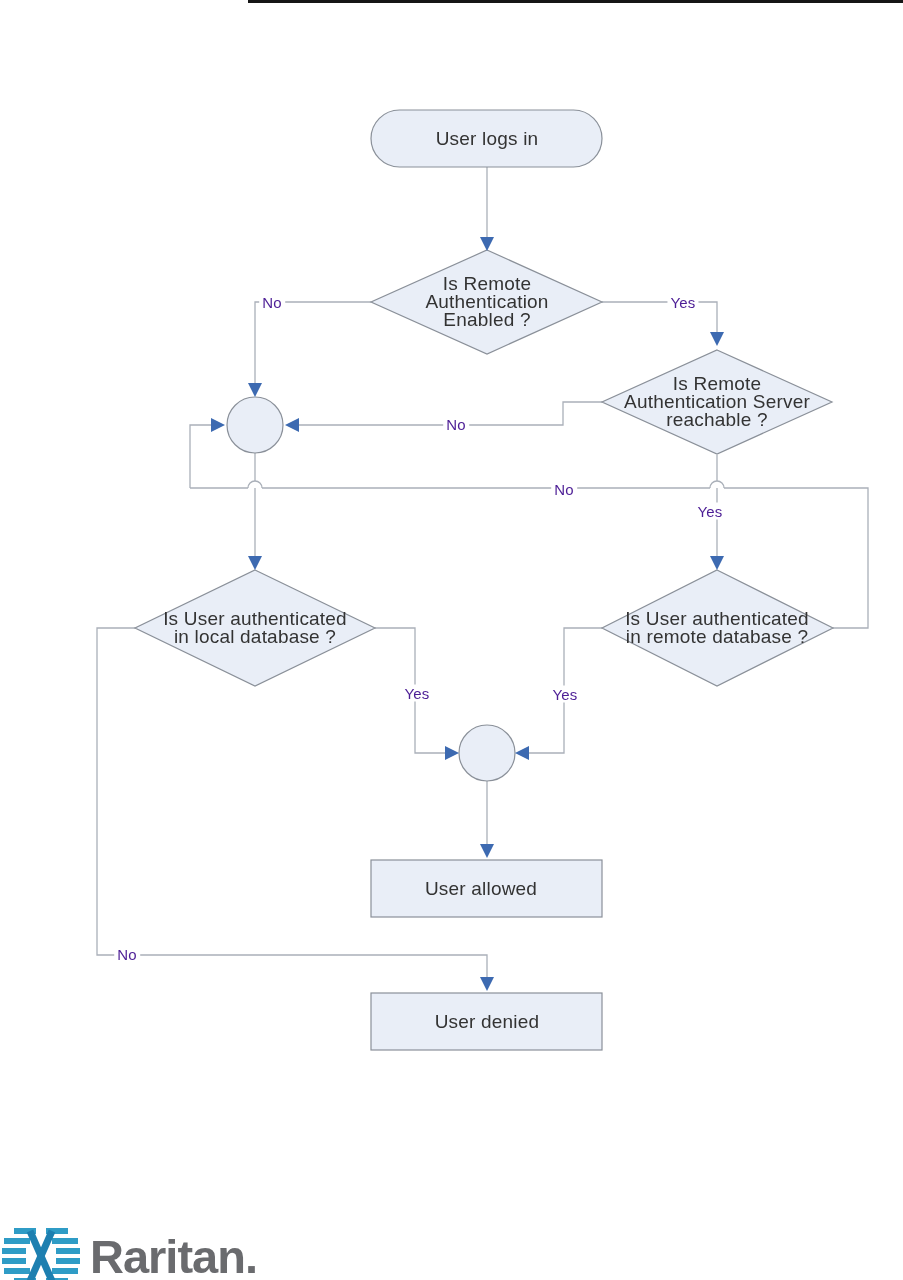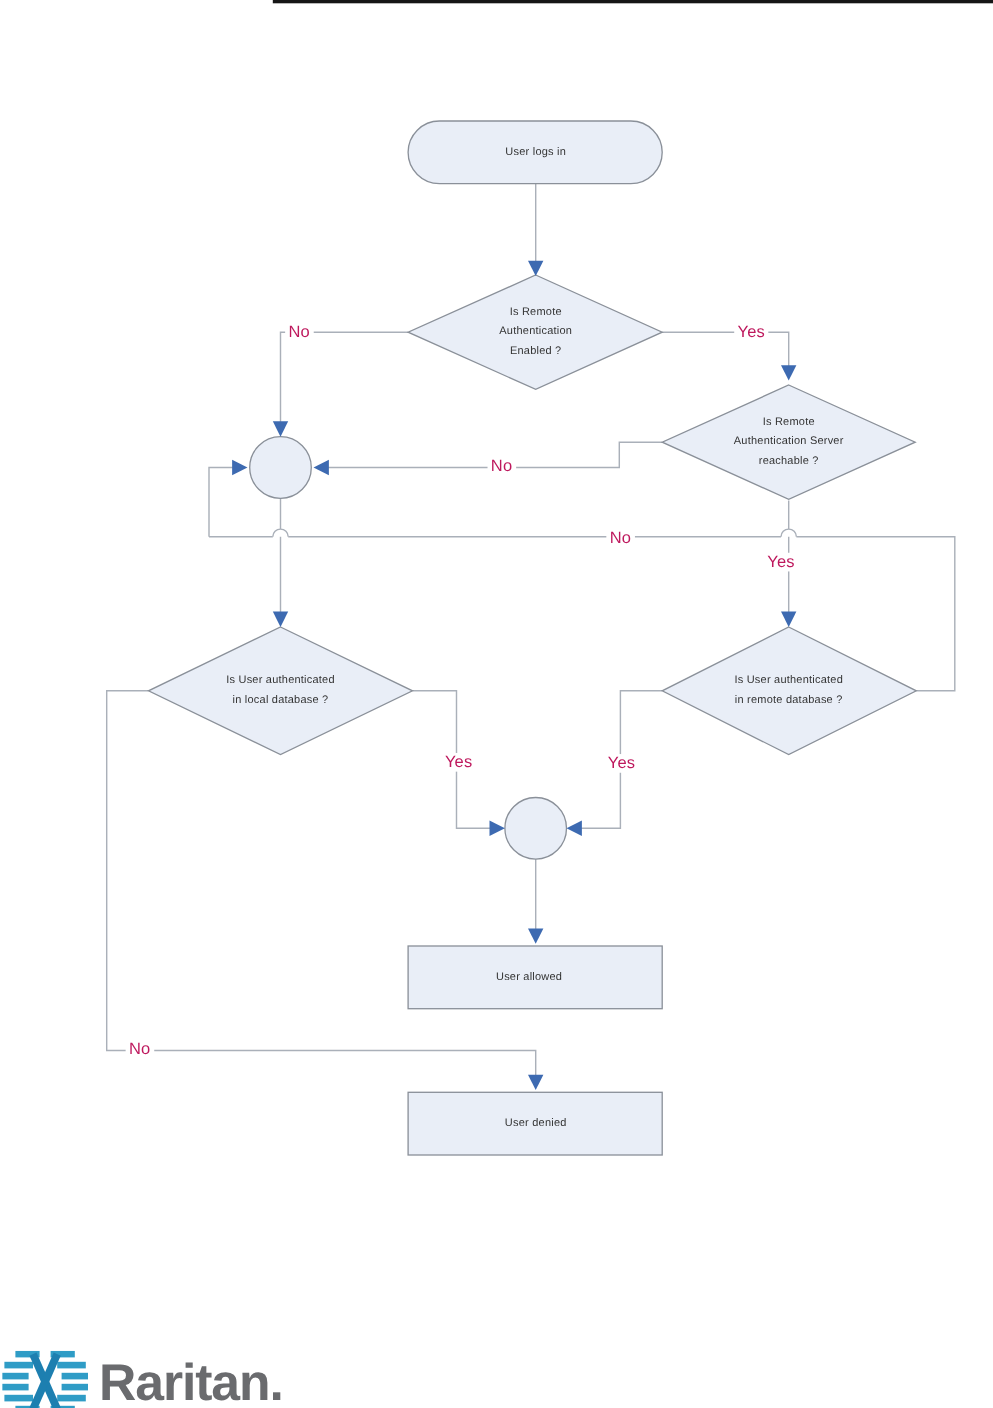--- a/index.html
+++ b/index.html
@@ -22,32 +22,32 @@
   .canvas {
     position: absolute;
     left: 0;
     top: 0;
   }
   .node-label {
     position: absolute;
     transform: translate(-50%, -50%);
     text-align: center;
     white-space: pre-line;
-    font-size: 10px;
+    font-size: 19px;
     line-height: 18px;
     color: #333333;
     letter-spacing: 0.2px;
   }
   .edge-label {
     position: absolute;
     transform: translate(-50%, -50%);
     background: #ffffff;
     padding: 0 3px;
     font-size: 15px;
-    color: #be185d;
+    color: #4c1d95;
     letter-spacing: 0.2px;
   }
   .logo {
     position: absolute;
     left: 2px;
     top: 1228px;
     display: flex;
     align-items: flex-start;
   }
   .logo-word {

